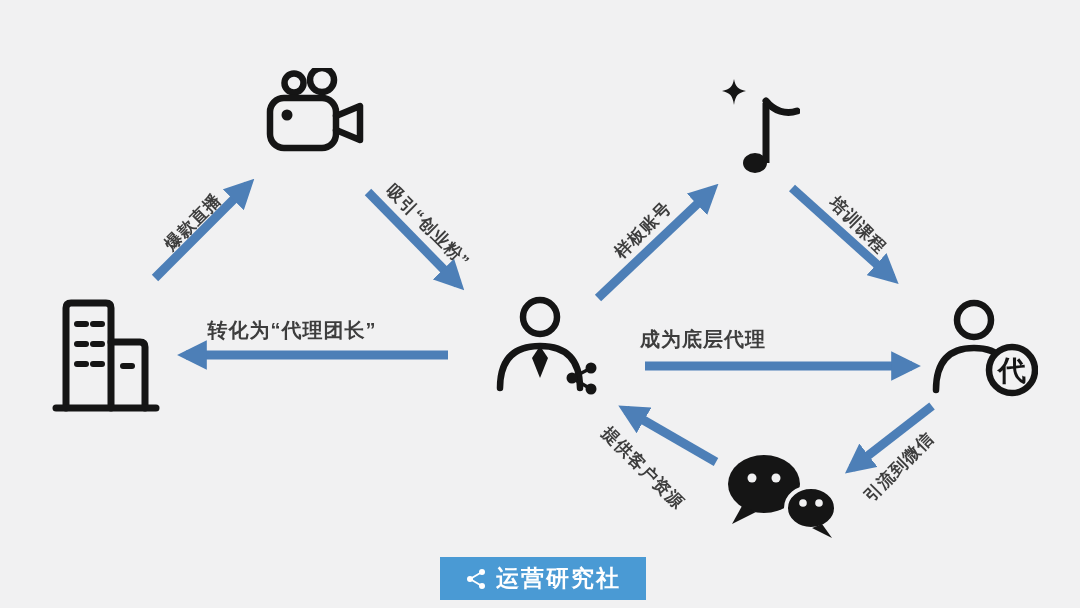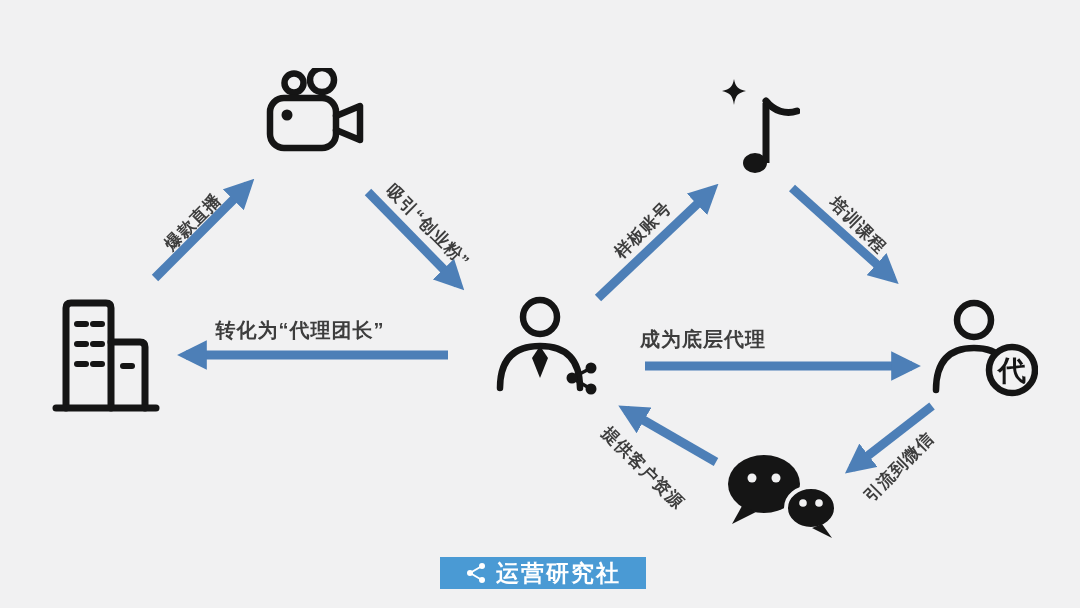--- a/index.html
+++ b/index.html
@@ -17,21 +17,21 @@
   #ah path{fill:var(--arrow,#4d7fb7)}
   .elabel{
     position:absolute;font-weight:bold;color:var(--label,#3d3d3d);
     white-space:nowrap;transform:translate(-50%,-50%);
   }
   .r-45{transform:translate(-50%,-50%) rotate(-45deg)}
   .r45{transform:translate(-50%,-50%) rotate(45deg)}
   .diag{font-size:17px;letter-spacing:1px}
   .horiz{font-size:20px;letter-spacing:1px}
   .logo{
-    position:absolute;left:440px;top:557px;width:206px;height:32px;
+    position:absolute;left:440px;top:557px;width:206px;height:43px;
     background:var(--brand,#4a9ad4);color:#fff;
     display:flex;align-items:center;justify-content:center;gap:9px;
     font-weight:bold;font-size:23px;letter-spacing:2px;
   }
 </style>
 </head>
 <body>
 
 <svg id="arrows" width="1080" height="608">
   <defs>
@@ -115,21 +115,21 @@
     <circle cx="56" cy="30" r="4.5" fill="#f1f1f2"></circle>
     <ellipse class="ink-fill" cx="91" cy="60" rx="25" ry="21" stroke="#f1f1f2" stroke-width="4"></ellipse>
     <path class="ink-fill" d="M102,76 L112,90 L92,80 Z"></path>
     <circle cx="83" cy="55" r="3.8" fill="#f1f1f2"></circle>
     <circle cx="99" cy="55" r="3.8" fill="#f1f1f2"></circle>
   </svg>
 </div>
 
 <div class="elabel diag r-45" style="left:193px;top:222px">爆款直播</div>
 <div class="elabel diag r45" style="left:428px;top:226px">吸引“创业粉”</div>
-<div class="elabel horiz" style="left:300px;top:330px">转化为“代理团长”</div>
+<div class="elabel horiz" style="left:292px;top:330px">转化为“代理团长”</div>
 <div class="elabel diag r-45" style="left:643px;top:230px">样板账号</div>
 <div class="elabel diag r45" style="left:858px;top:225px">培训课程</div>
 <div class="elabel horiz" style="left:703px;top:339px">成为底层代理</div>
 <div class="elabel diag r-45" style="left:899px;top:467px">引流到微信</div>
 <div class="elabel diag r45" style="left:643px;top:468px">提供客户资源</div>
 
 <div class="logo">
   <svg width="22" height="22" viewBox="0 0 22 22">
     <line x1="5" y1="11" x2="17" y2="4" stroke="#fff" stroke-width="2"></line>
     <line x1="5" y1="11" x2="17" y2="18" stroke="#fff" stroke-width="2"></line>

